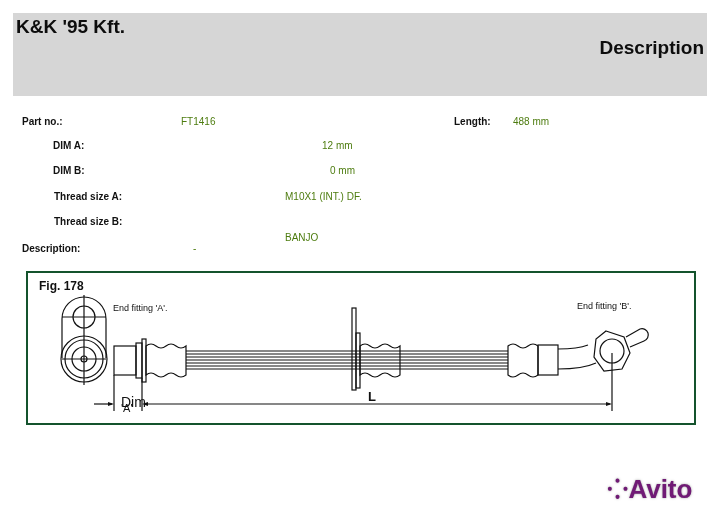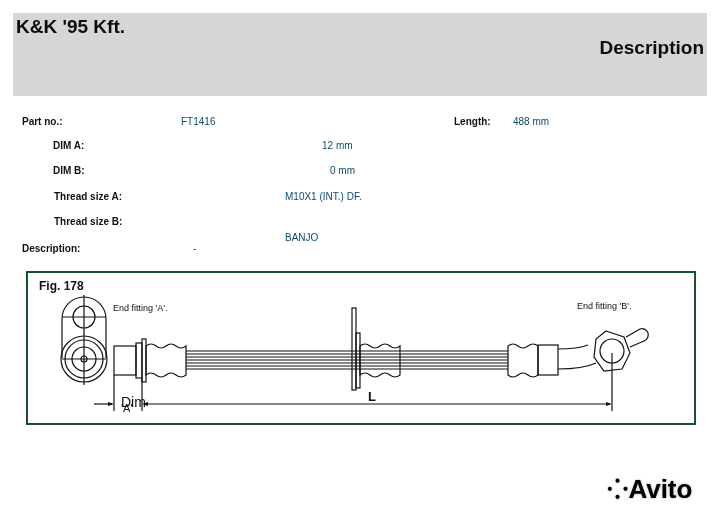--- a/index.html
+++ b/index.html
@@ -12,35 +12,35 @@
       background: #d6d6d6;
     }
     .brand {
       position: absolute; left: 3px; top: 3px; font-size: 19px; font-weight: bold; color: #0d0d0d;
     }
     .header-title {
       position: absolute; right: 3px; top: 24px; font-size: 19px; font-weight: bold; color: #0d0d0d;
     }
     .row { position: absolute; font-size: 10px; }
     .lbl { font-weight: bold; }
-    .val { font-weight: normal; color: #0c4a6e; }
+    .val { font-weight: normal; color: #4d7c0f; }
     .figure-box {
       position: absolute; left: 26px; top: 271px; width: 666px; height: 150px;
       border: 2px solid #14532d; background: #fff;
     }
     .fig-label { position: absolute; left: 11px; top: 6px; font-size: 12px; font-weight: bold; }
     .fit-a { position: absolute; left: 85px; top: 30px; font-size: 9px; }
     .fit-b { position: absolute; left: 549px; top: 28px; font-size: 9px; text-align: right; }
     .dim-lbl { position: absolute; left: 93px; top: 121px; font-size: 14px; }
     .dim-a { position: absolute; left: 93px; top: 129px; font-size: 11px; }
     .l-lbl { position: absolute; left: 340px; top: 116px; font-size: 13px; font-weight: bold; }
     svg.drawing { position: absolute; left: 0; top: 0; }
     .watermark {
       position: absolute; left: 607px; top: 470px; font-size: 26px; font-weight: bold;
-      color: #000000; text-shadow: 0 0 3px #bdbdbd, 0 0 1px #aaa;
+      color: #701a75; text-shadow: 0 0 3px #bdbdbd, 0 0 1px #aaa;
     }
   </style>
 </head>
 <body>
 
 <div class="header">
   <div class="brand">K&amp;K '95 Kft.</div>
   <div class="header-title">Description</div>
 </div>
 

